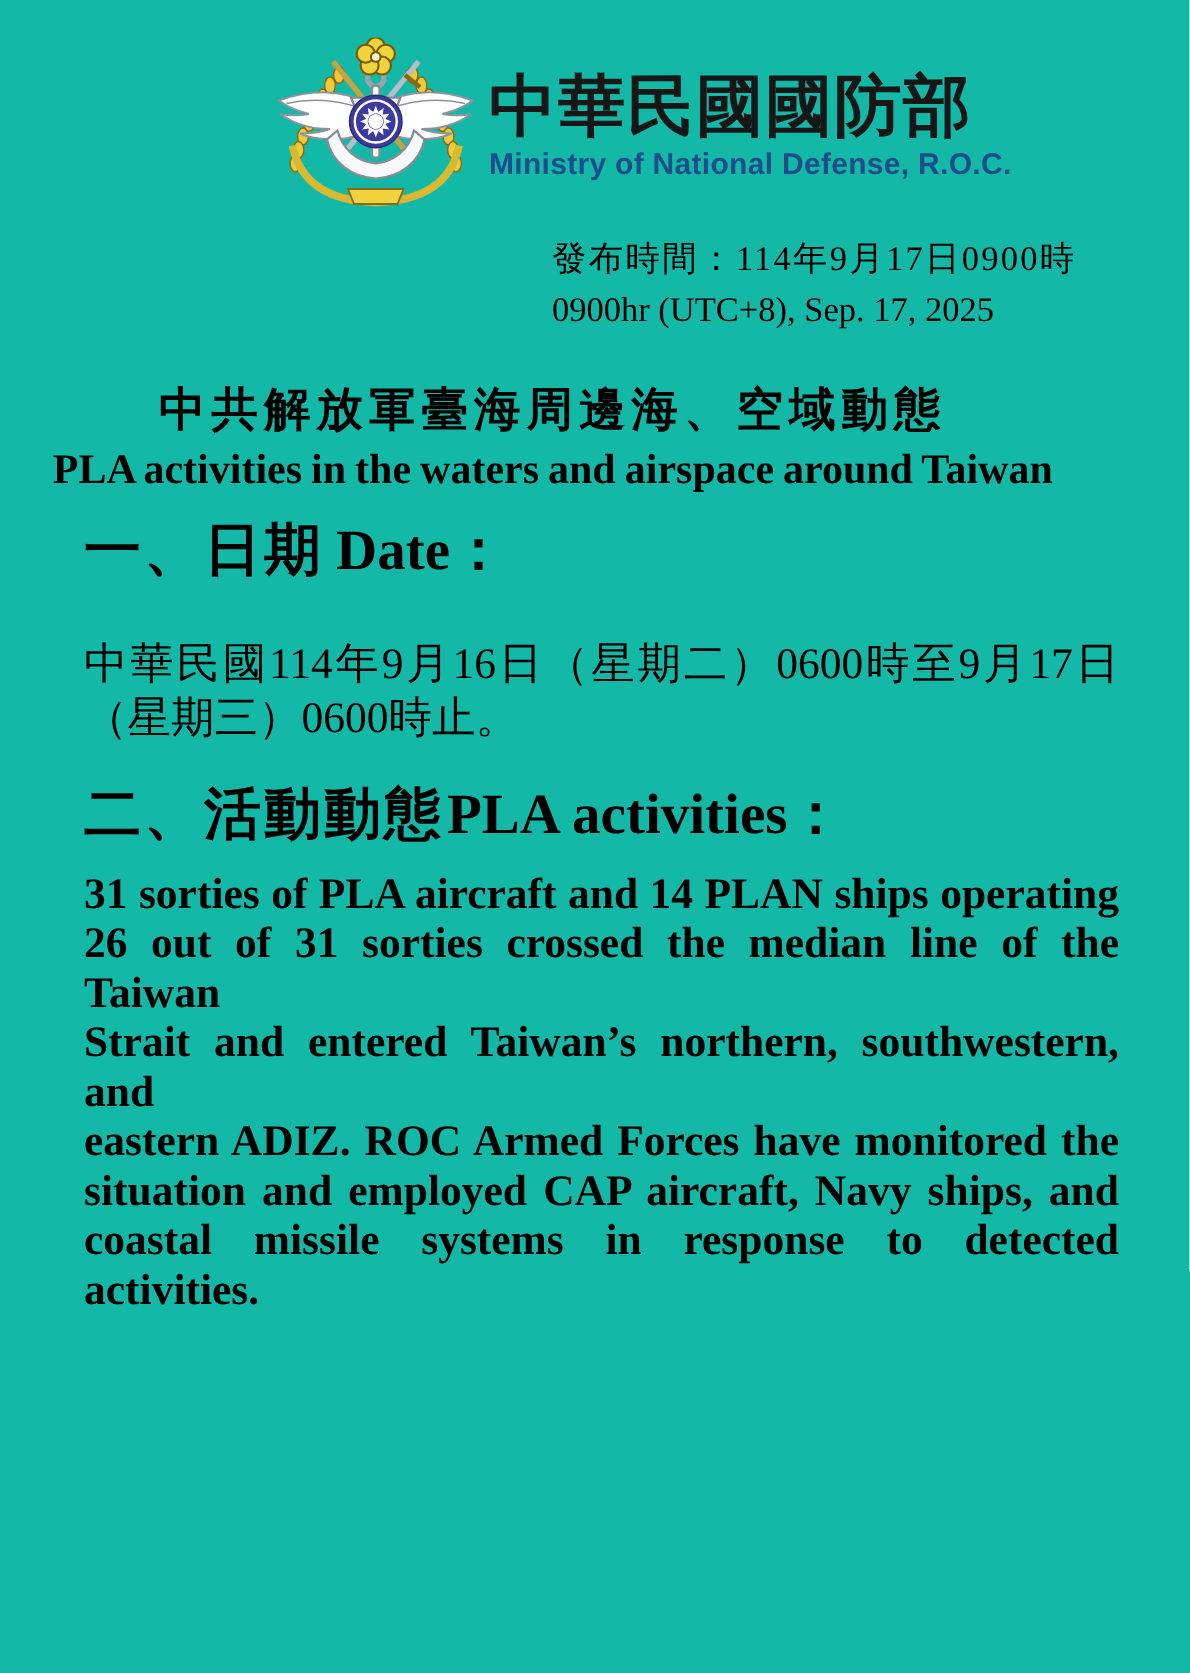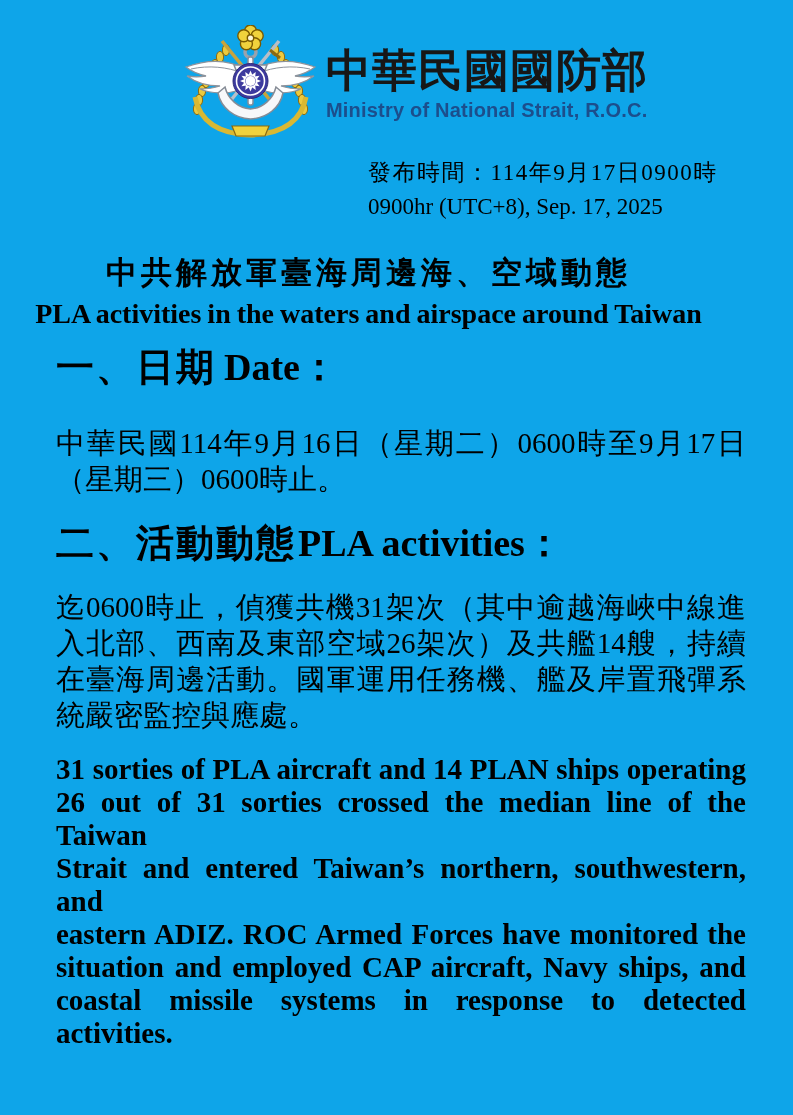--- a/index.html
+++ b/index.html
@@ -1,19 +1,19 @@
 <!DOCTYPE html>
 <html><head>
 <meta charset="utf-8">
 <style>
   html,body { margin:0; padding:0; background:#ffffff; }
   .page {
     position:relative;
     width:793px; height:1115px;
-    background:#0ea5e9;
+    background:#14b8a6;
     color:#000;
     font-family:"Liberation Serif", serif;
     overflow:hidden;
   }
 
   
   .header { position:absolute; left:181px; top:25px; display:flex; align-items:flex-start; }
   .emblem { width:139px; height:118px; flex:0 0 auto; }
   .header-text { margin-left:6px; padding-top:22px; }
   .org-zh {
@@ -135,21 +135,21 @@
           <circle cx="6.7" cy="-2.2" r="6"></circle>
           <circle cx="4.1" cy="5.7" r="6"></circle>
           <circle cx="-4.1" cy="5.7" r="6"></circle>
           <circle cx="-6.7" cy="-2.2" r="6"></circle>
           <circle cx="0" cy="0" r="3.2" fill="#fdf6d8"></circle>
         </g>
       </svg>
     </div>
     <div class="header-text">
       <div class="org-zh">中華民國國防部</div>
-      <div class="org-en">Ministry of National Strait, R.O.C.</div>
+      <div class="org-en">Ministry of National Defense, R.O.C.</div>
     </div>
   </div>
 
   <div class="release">
     <div class="zh">發布時間：114年9月17日0900時</div>
     <div class="en">0900hr (UTC+8), Sep. 17, 2025</div>
   </div>
 
   <div class="title-block">
     <div class="title-zh">中共解放軍臺海周邊海、空域動態</div>
@@ -165,26 +165,20 @@
     <div class="p-zh p-date-zh">
       <div class="jline">中華民國114年9月16日（星期二）0600時至9月17日</div>
       <div class="lline">（星期三）0600時止。</div>
     </div>
 
 
     <div class="heading tight h-act">
       <span class="zh">二、活動動態</span><span class="en">PLA activities</span><span>：</span>
     </div>
 
-    <div class="p-zh p-act-zh">
-      <div class="jline">迄0600時止，偵獲共機31架次（其中逾越海峽中線進</div>
-      <div class="jline">入北部、西南及東部空域26架次）及共艦14艘，持續</div>
-      <div class="jline">在臺海周邊活動。國軍運用任務機、艦及岸置飛彈系</div>
-      <div class="lline">統嚴密監控與應處。</div>
-    </div>
 
     <div class="p-act-en">
       <div class="p-en-line">31 sorties of  PLA  aircraft and 14 PLAN ships operating</div>
       <div class="p-en-line">26 out of 31 sorties crossed the median line of the Taiwan</div>
       <div class="p-en-line">Strait and entered Taiwan’s northern, southwestern, and</div>
       <div class="p-en-line">eastern ADIZ. ROC Armed Forces have monitored the</div>
       <div class="p-en-line">situation and employed CAP aircraft, Navy ships, and</div>
       <div class="p-en-line">coastal missile systems in response to detected activities.</div>
     </div>
 

